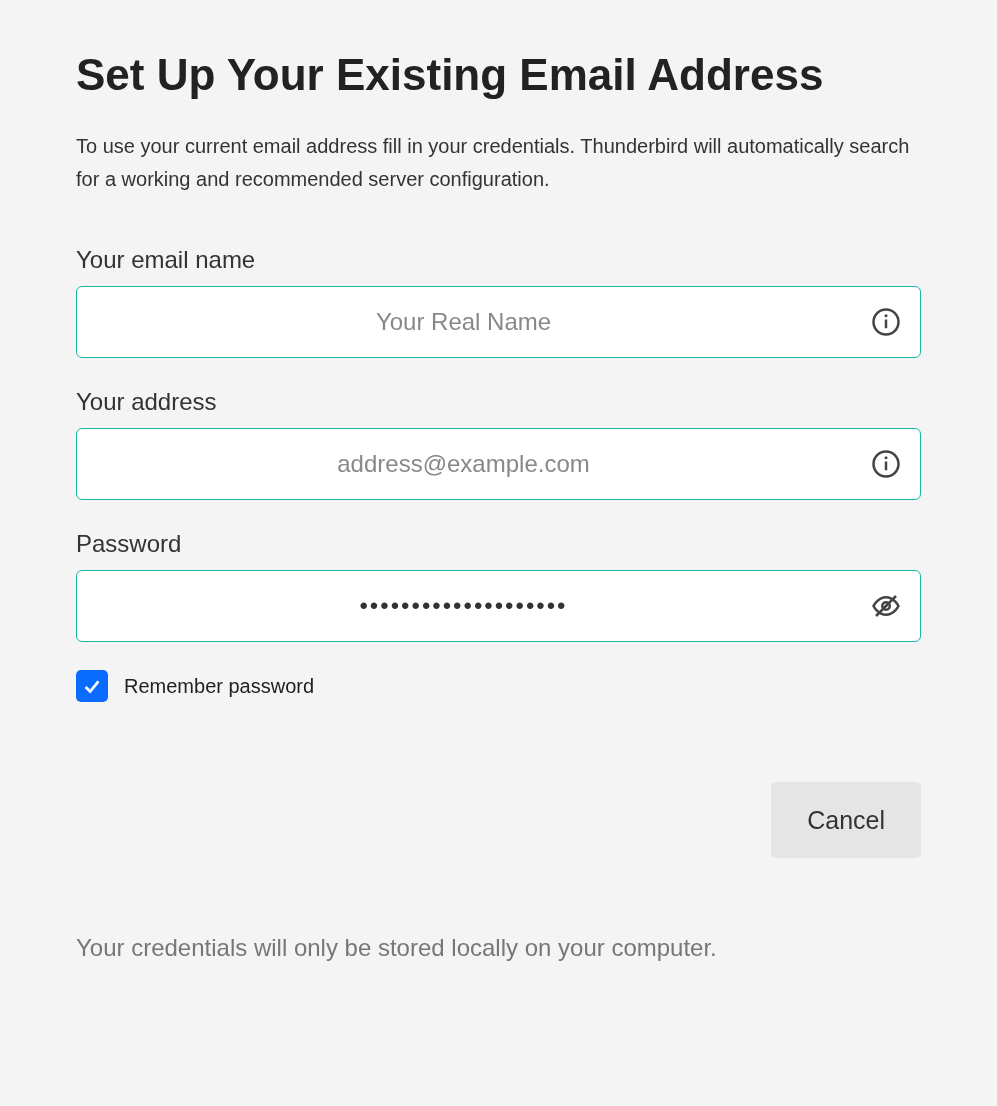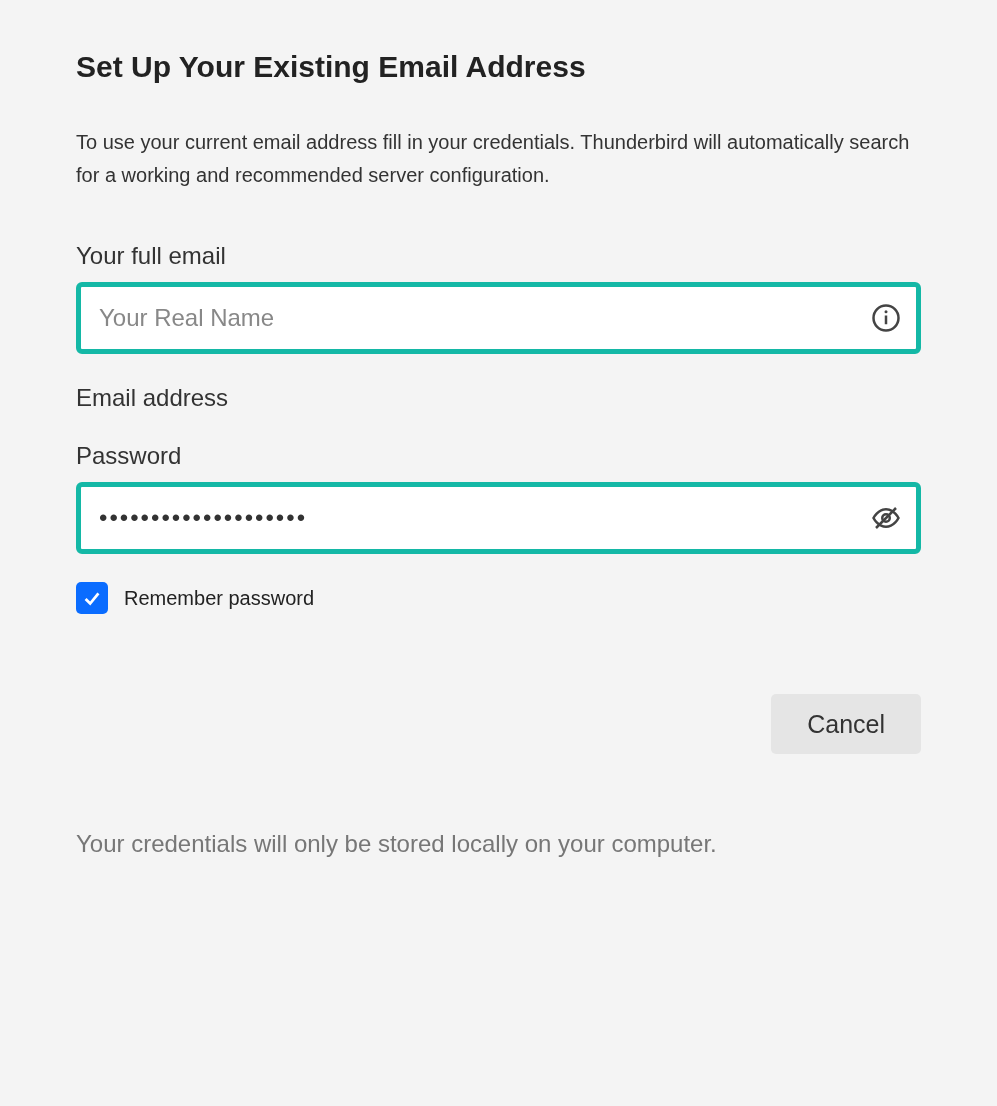--- a/index.html
+++ b/index.html
@@ -9,23 +9,23 @@
     }
     body {
       font-family: -apple-system, BlinkMacSystemFont, "Segoe UI", Helvetica, Arial, sans-serif;
       background: #f4f4f4;
       width: 997px;
       height: 1106px;
       padding: 50px 76px;
       color: #222;
     }
     .page-title {
-      font-size: 30px;
+      font-size: 44px;
       font-weight: 600;
-      margin-bottom: 42px;
+      margin-bottom: 30px;
       color: #222;
     }
     .subtitle {
       font-size: 20px;
       line-height: 1.65;
       color: #333;
       margin-bottom: 50px;
     }
     .form-group {
       margin-bottom: 30px;
@@ -37,27 +37,28 @@
       margin-bottom: 12px;
     }
     .input-wrap {
       position: relative;
       display: flex;
       align-items: center;
     }
     .text-input {
       width: 100%;
       height: 72px;
-      border: 5px solid #14b8a6;
+      border: 1px solid #14b8a6;
       border-radius: 6px;
       background: #fff;
       font-size: 24px;
       padding: 0 88px 0 18px;
       color: #333;
       outline: none;
+      text-align: center;
     }
     .text-input::placeholder {
       color: #888;
     }
     .pw-input {
       font-family: -apple-system, sans-serif;
       letter-spacing: 2px;
     }
     .icon-right {
       position: absolute;
@@ -116,21 +117,21 @@
       font-size: 20px;
       color: #222;
     }
     .button-row {
       display: flex;
       justify-content: flex-end;
       gap: 18px;
       margin-top: 80px;
     }
     .btn {
-      height: 60px;
+      height: 76px;
       padding: 0 36px;
       border: none;
       border-radius: 5px;
       font-size: 25px;
       font-weight: 400;
       cursor: pointer;
     }
     .btn-cancel {
       background: #e5e5e5;
       color: #333;
@@ -146,35 +147,45 @@
     }
   </style>
 </head>
 <body>
 
 <h1 class="page-title">Set Up Your Existing Email Address</h1>
 
 <p class="subtitle">To use your current email address fill in your credentials. Thunderbird will automatically search for a working and recommended server configuration.</p>
 
 <div class="form-group">
-  <label class="field-label">Your full email</label>
+  <label class="field-label">Your email name</label>
   <div class="input-wrap">
     <input type="text" class="text-input" placeholder="Your Real Name" style="">
     <span class="icon-right">
       <svg viewBox="0 0 24 24" fill="none" stroke="currentColor" stroke-width="2">
         <circle cx="12" cy="12" r="10"></circle>
         <line x1="12" y1="10" x2="12" y2="17"></line>
         <circle cx="12" cy="7" r="1.2" fill="currentColor" stroke="none"></circle>
       </svg>
     </span>
   </div>
 </div>
 
 <div class="form-group">
-  <label class="field-label">Email address</label>
+  <label class="field-label">Your address</label>
+  <div class="input-wrap">
+    <input type="text" class="text-input" placeholder="address@example.com" style="">
+    <span class="icon-right">
+      <svg viewBox="0 0 24 24" fill="none" stroke="currentColor" stroke-width="2">
+        <circle cx="12" cy="12" r="10"></circle>
+        <line x1="12" y1="10" x2="12" y2="17"></line>
+        <circle cx="12" cy="7" r="1.2" fill="currentColor" stroke="none"></circle>
+      </svg>
+    </span>
+  </div>
 </div>
 
 <div class="form-group" style="margin-bottom:28px;">
   <label class="field-label">Password</label>
   <div class="input-wrap">
     <input type="text" class="text-input pw-input" value="••••••••••••••••••••" style="">
     <span class="icon-right">
       <svg viewBox="0 0 24 24" fill="none" stroke="currentColor" stroke-width="2">
         <path d="M2 12s3.5-7 10-7 10 7 10 7-3.5 7-10 7S2 12 2 12z"></path>
         <circle cx="12" cy="12" r="3"></circle>

